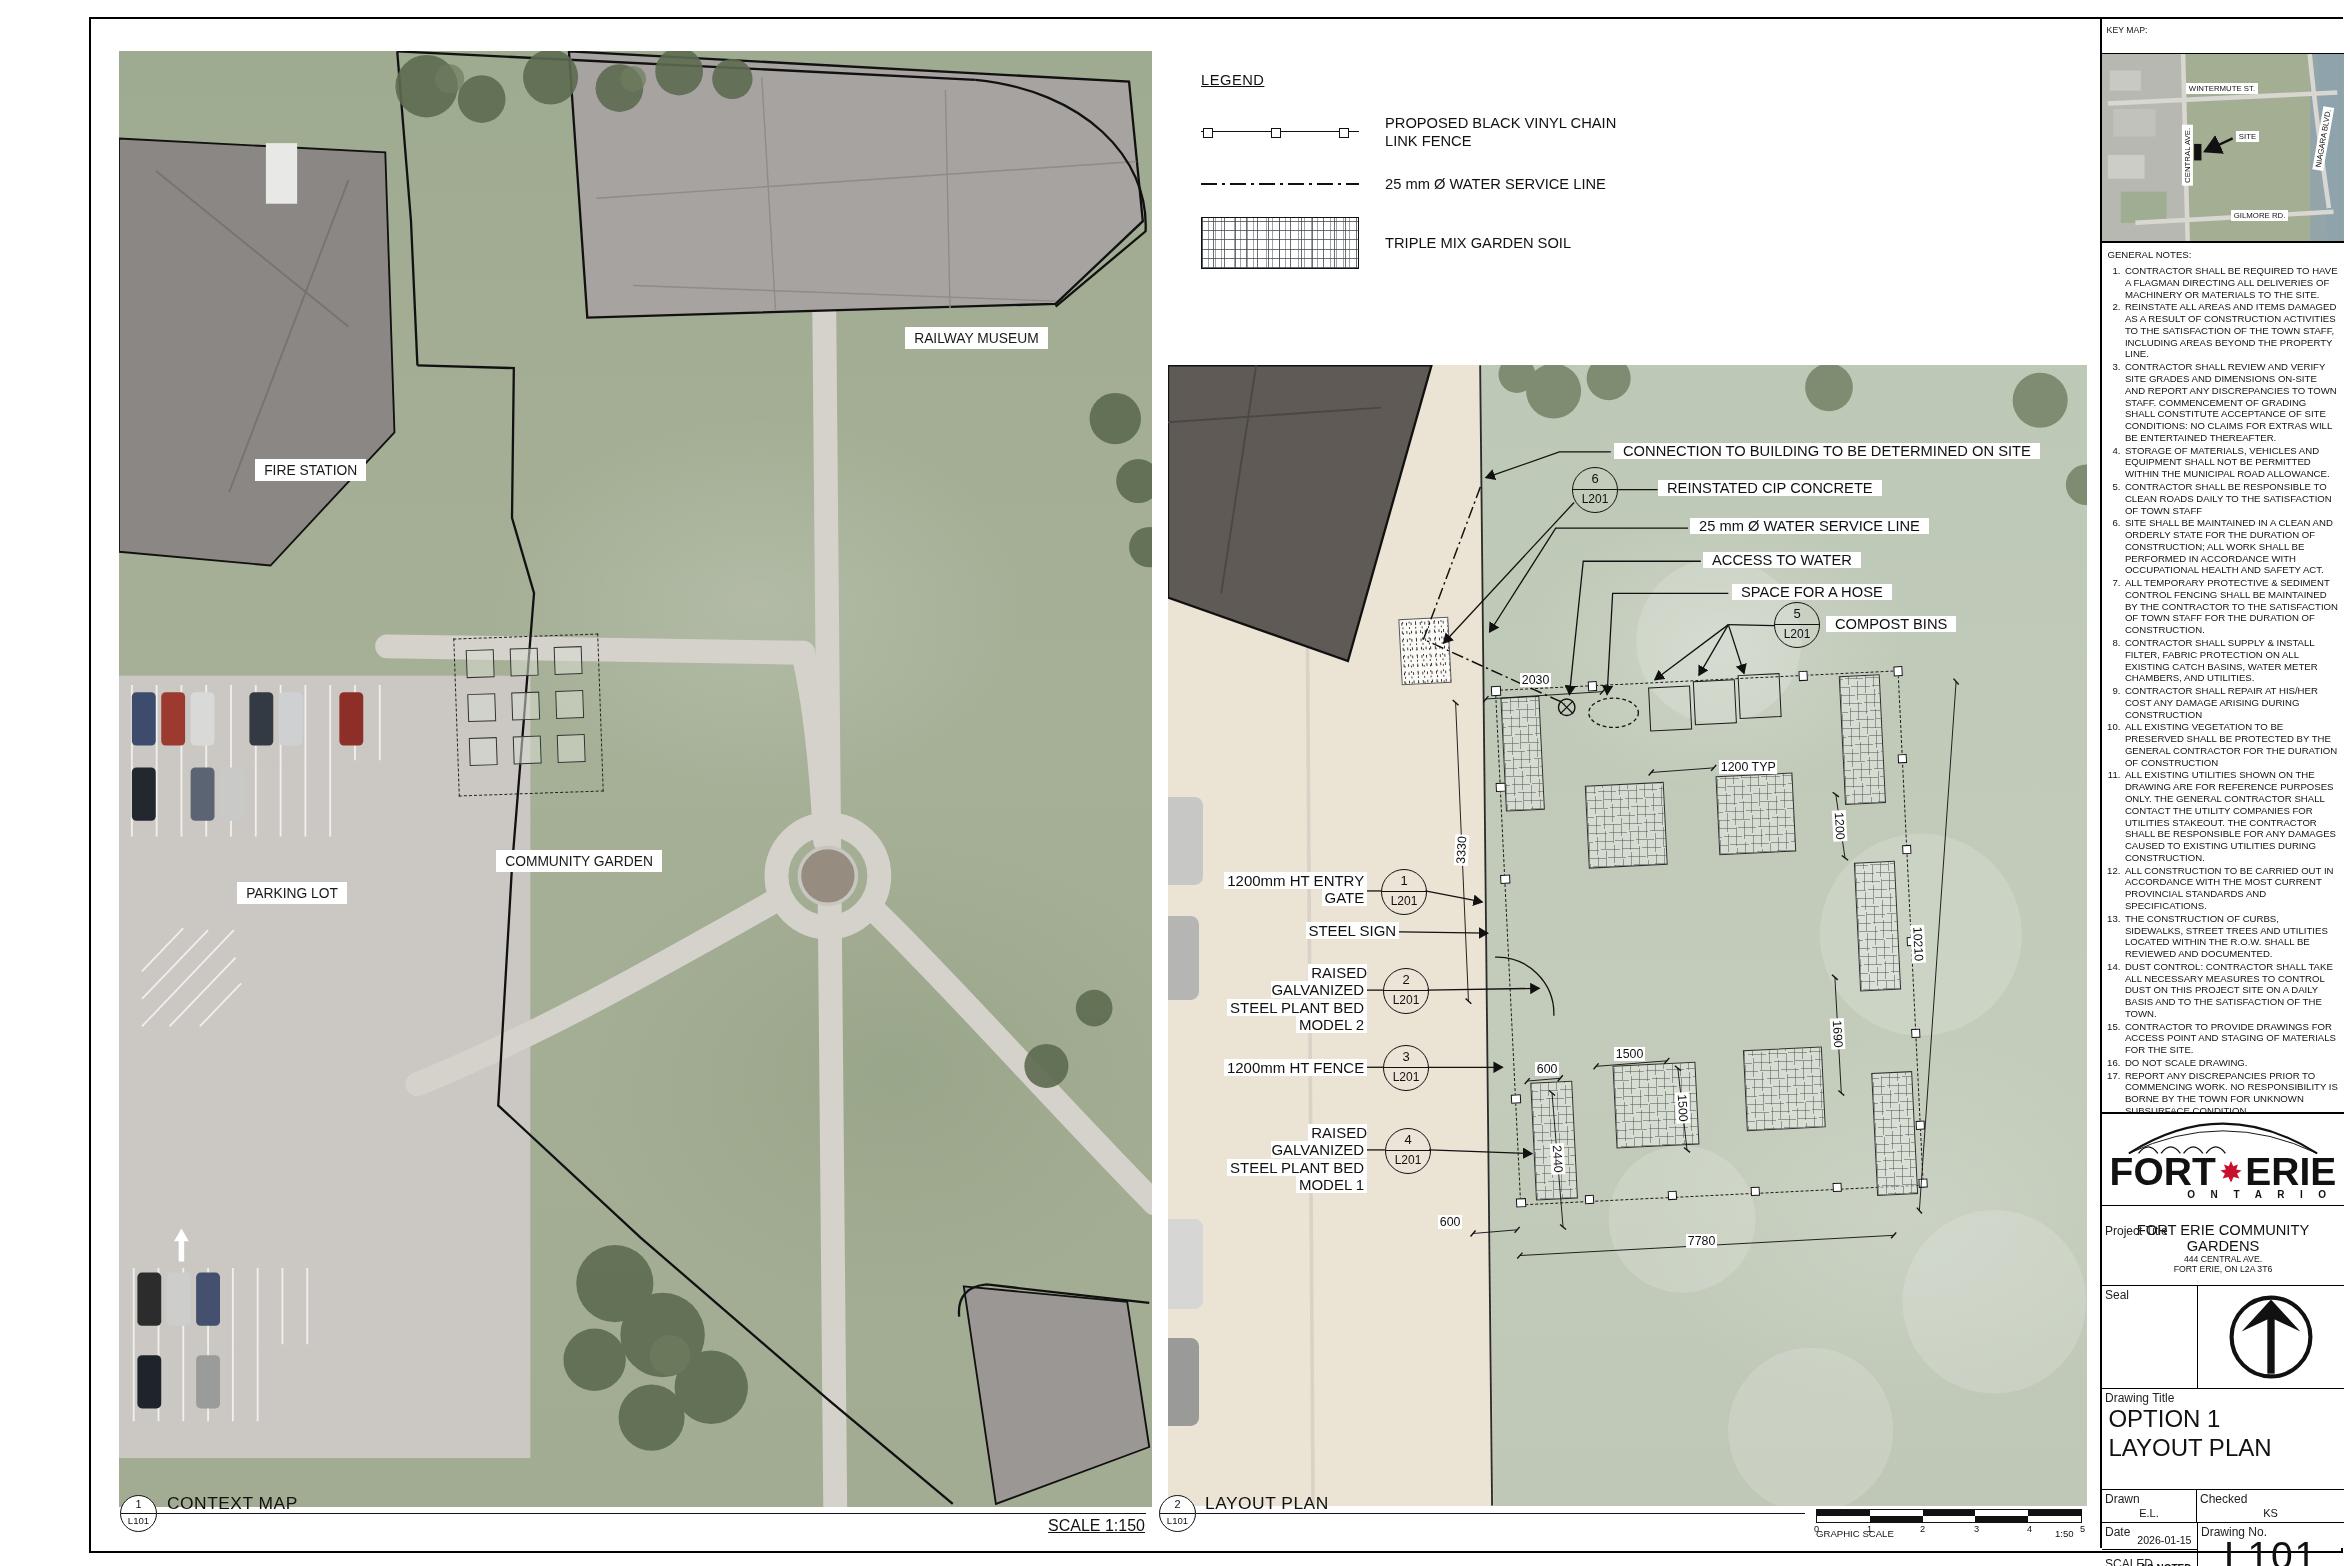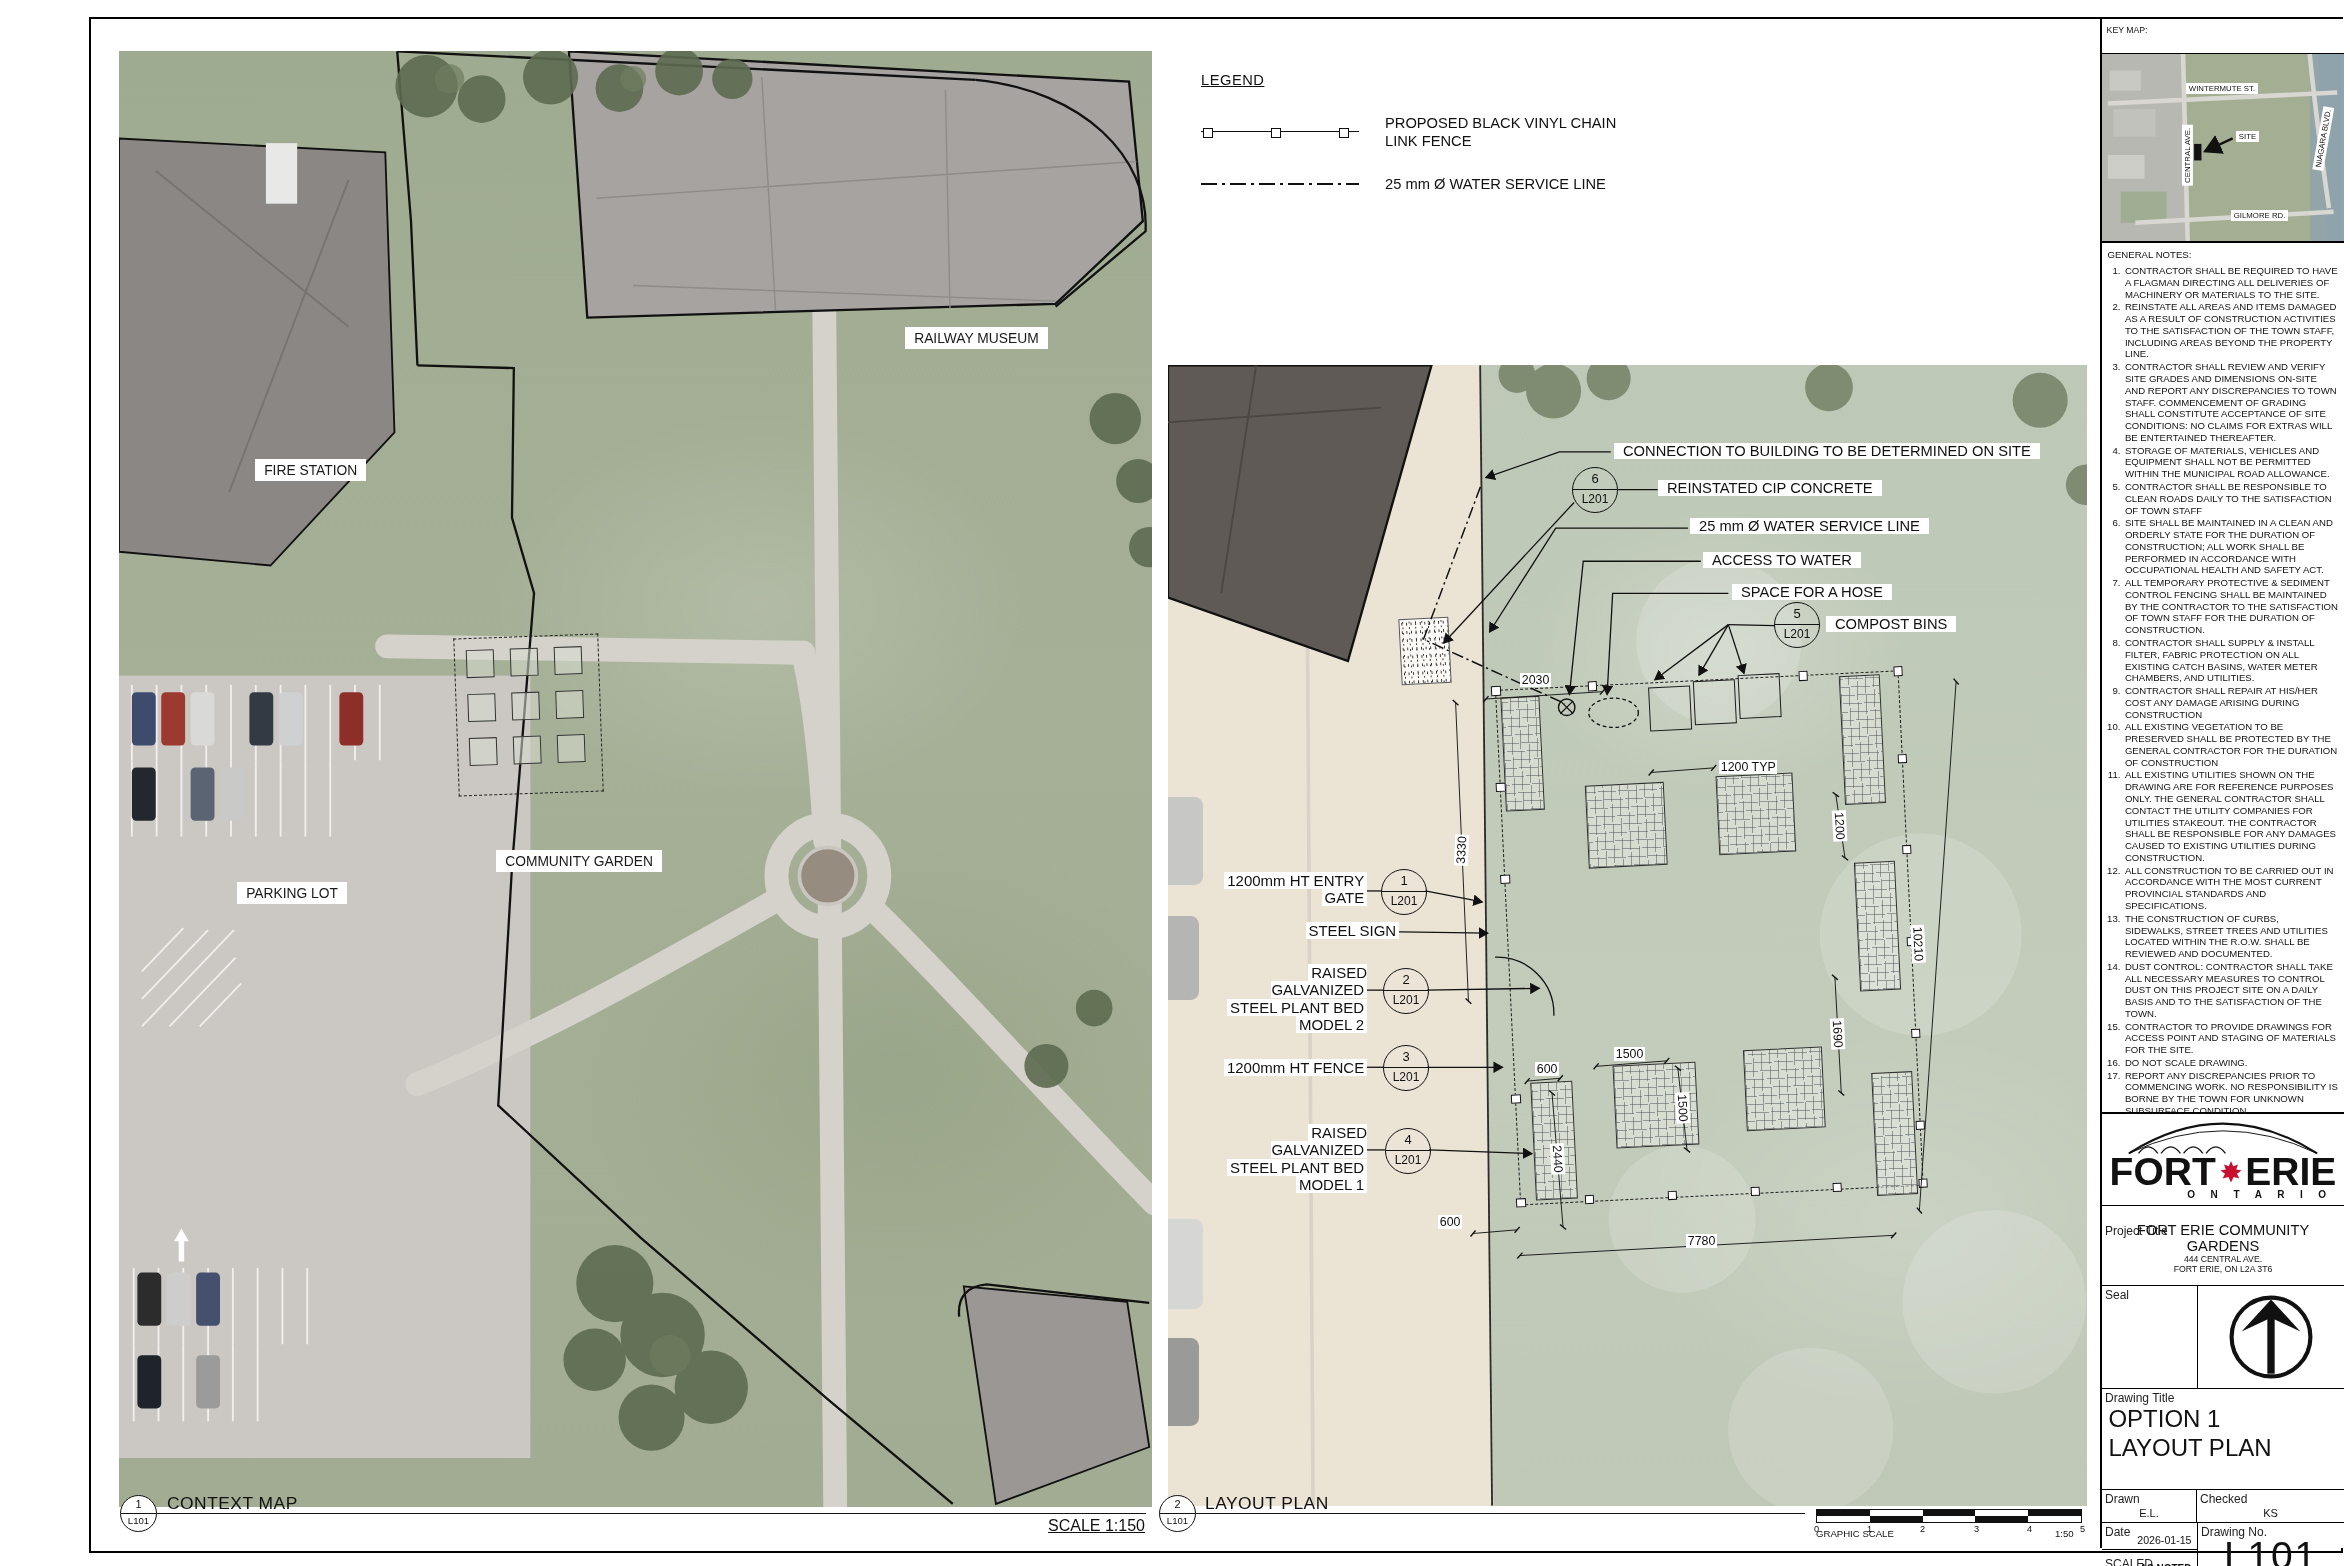--- a/index.html
+++ b/index.html
@@ -242,20 +242,26 @@
         <div>PROPOSED BLACK VINYL CHAIN</div>
         <div>LINK FENCE</div>
       </div>
     </div>
     <div class="lg-row">
       <div class="lg-sym">
           <div id="sym-water"></div>
         </div>
       <div class="lg-text">25 mm Ø WATER SERVICE LINE</div>
     </div>
+    <div class="lg-row">
+      <div class="lg-sym">
+          <div id="sym-soil"></div>
+        </div>
+      <div class="lg-text">TRIPLE MIX GARDEN SOIL</div>
+    </div>
   </div>
 
   <div id="plan-panel">
     <div id="plan-sidewalk"></div>
     <svg width="919" height="1141" viewBox="0 0 1001 1242">
       <path d="M340,0 L353,1242" stroke="#2c2c2c" stroke-width="2"></path>
       <path d="M150,0 L158,1242" stroke="#d9d3c7" stroke-width="4"></path>
       <polygon points="0,0 287,0 196,322 0,253" fill="#5f5a55" stroke="#111" stroke-width="2.5"></polygon>
       <path d="M0,62 L232,46 M96,0 L58,248" stroke="#4b4744" stroke-width="2" fill="none"></path>
       <g fill="#6a785c" opacity="0.75">

